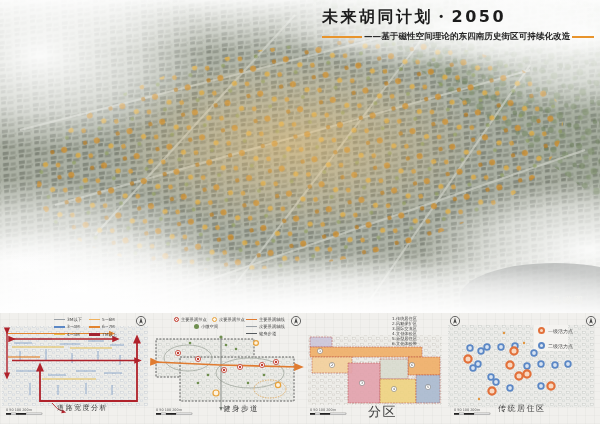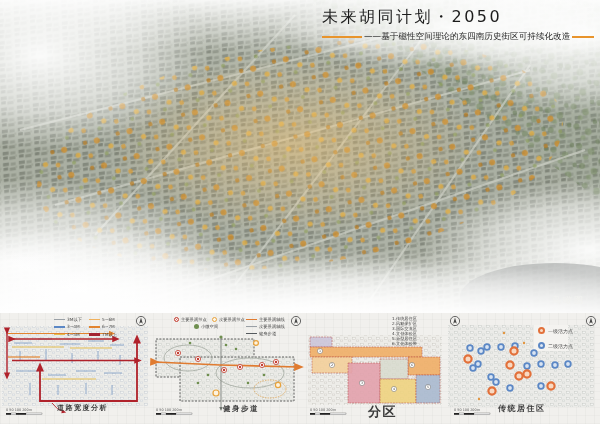--- a/index.html
+++ b/index.html
@@ -6,41 +6,41 @@
   body{width:600px;height:424px;position:relative;overflow:hidden;background:#fff;
        font-family:"DejaVu Sans","Liberation Sans",sans-serif}
   .stage{position:absolute;inset:0}
 
   
   .aerial{position:absolute;top:0;left:0;width:600px;height:314px}
   .aerial svg{display:block}
 
   
   .header{position:absolute;top:7px;left:322px;width:272px}
-  .header .title{font-size:16px;font-weight:normal;letter-spacing:2.5px;color:#1c1c1c;white-space:nowrap}
+  .header .title{font-size:16px;font-weight:bold;letter-spacing:2.5px;color:#1c1c1c;white-space:nowrap}
   .header .subrow{display:flex;align-items:center;margin-top:3px}
   .rule{height:2px;background:#e8942c}
   .rule.left{width:40px;margin-right:2px}
   .rule.right{flex:1;margin-left:2px}
-  .subtitle{font-size:8.6px;font-weight:normal;color:#262626;white-space:nowrap}
+  .subtitle{font-size:8.6px;font-weight:bold;color:#262626;white-space:nowrap}
 
   .birdseye{position:absolute;top:294px;left:552px;color:#f2f2ef;font-size:9px;letter-spacing:2px}
 
   
   .strip{position:absolute;top:313px;left:0;width:600px;height:111px;background:#f1f0ed;
          background-image:repeating-linear-gradient(90deg,rgba(190,193,188,.12) 0 1px,transparent 1px 9px),
                           repeating-linear-gradient(0deg,rgba(190,193,188,.10) 0 1px,transparent 1px 8px)}
   .panel{position:absolute;top:0;height:111px}
   #p1{left:0;width:150px}
   #p2{left:150px;width:154px}
   #p3{left:304px;width:142px}
   #p4{left:446px;width:154px}
   .panel>svg{position:absolute;inset:0}
 
-  .ptitle{position:absolute;font-weight:bold;color:#3b3b3b;letter-spacing:1.5px;white-space:nowrap}
+  .ptitle{position:absolute;font-weight:normal;color:#3b3b3b;letter-spacing:1.5px;white-space:nowrap}
   #p1 .ptitle{left:57px;top:90px;font-size:7px}
   #p2 .ptitle{left:73px;top:91px;font-size:7.5px}
   #p3 .ptitle{left:64px;top:90px;font-size:13px}
   #p4 .ptitle{left:52px;top:90px;font-size:8px}
 
   .leg{position:absolute;display:flex;align-items:center;gap:2px;font-size:4.3px;color:#4a4a4a;white-space:nowrap}
   .sw{display:inline-block;width:11px;height:1.5px;flex:0 0 auto}
   .dot{display:inline-block;width:5px;height:5px;border-radius:50%;box-sizing:border-box;flex:0 0 auto}
   .ring{display:inline-block;width:5px;height:5px;border-radius:50%;border:1.2px solid #e8a33d;box-sizing:border-box;background:#fdf6e8;flex:0 0 auto}
   .donut{display:inline-block;width:7px;height:7px;border-radius:50%;box-sizing:border-box;flex:0 0 auto}

